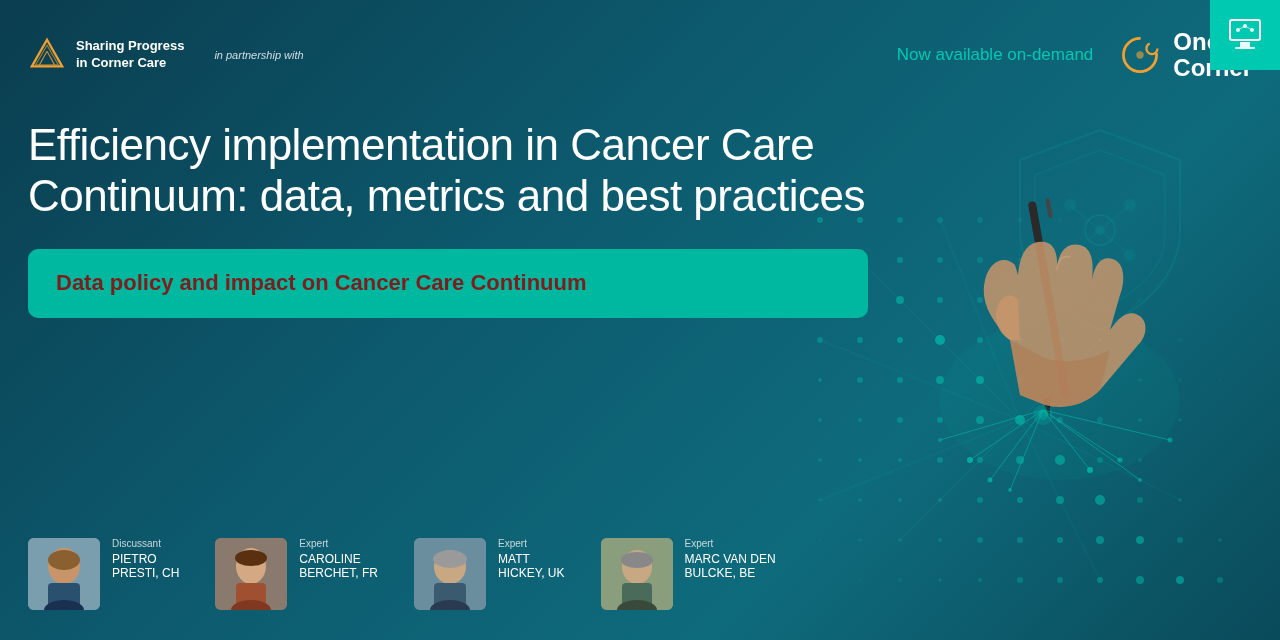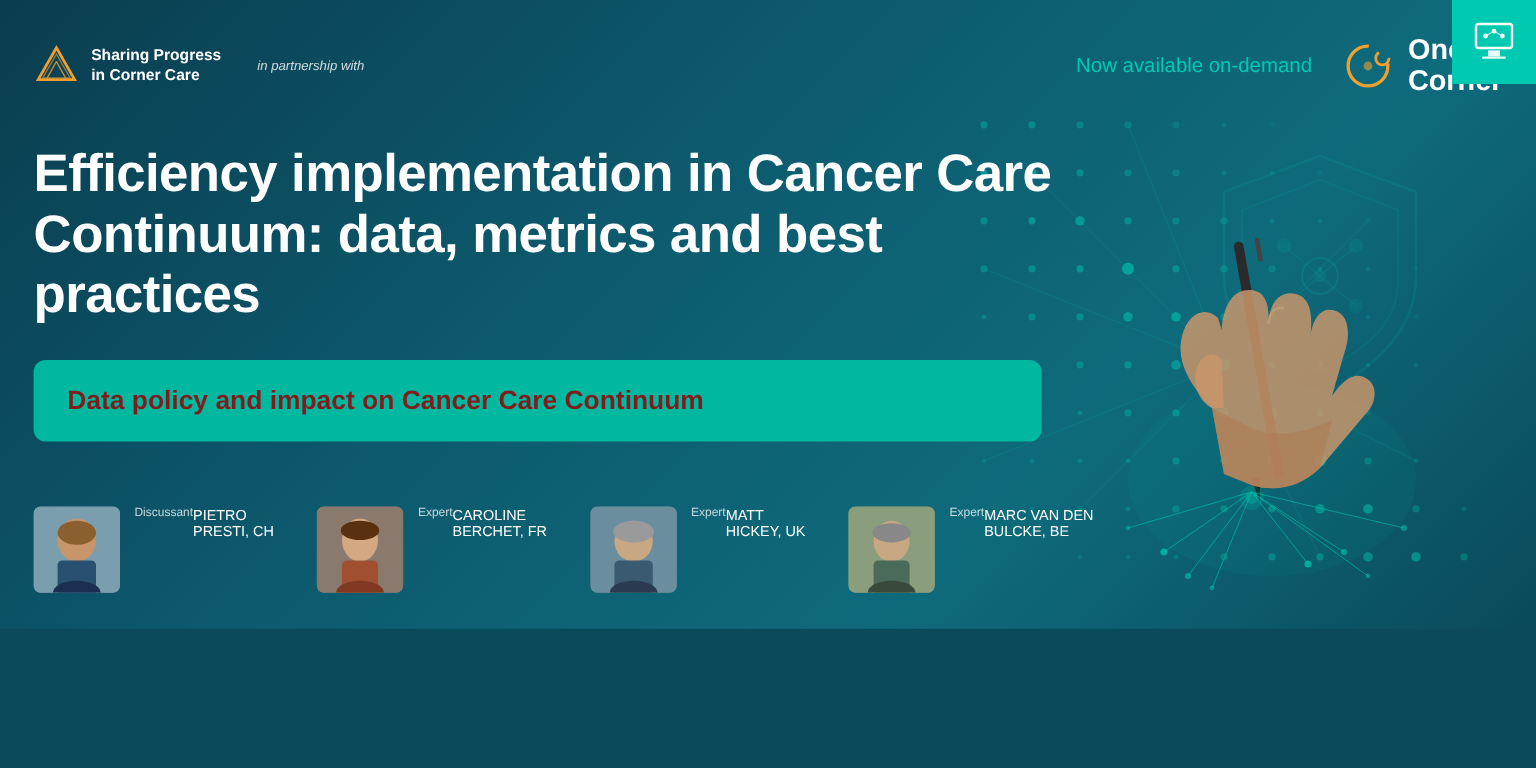--- a/index.html
+++ b/index.html
@@ -6,21 +6,21 @@
     body {
       width: 1280px;
       height: 640px;
       overflow: hidden;
       font-family: 'Arial', sans-serif;
       background: #0a4a5a;
     }
 
     .container {
       width: 1280px;
-      height: 524px;
+      height: 640px;
       position: relative;
       background: linear-gradient(135deg, #0a3d4f 0%, #0d5a6e 40%, #0e6b7c 70%, #0a4a5a 100%);
       overflow: hidden;
     }
 
     
     .corner-accent {
       position: absolute;
       top: 0;
       right: 0;
@@ -135,21 +135,21 @@
     .main-content {
       position: absolute;
       top: 120px;
       left: 28px;
       right: 370px;
       z-index: 5;
     }
 
     .main-title {
       font-size: 44px;
-      font-weight: 700;
+      font-weight: 400;
       color: white;
       line-height: 1.15;
       margin-bottom: 28px;
       letter-spacing: -0.5px;
     }
 
     .module-card {
       background: #00b8a0;
       border-radius: 10px;
       padding: 20px 28px;
@@ -193,20 +193,21 @@
       width: 72px;
       height: 72px;
       border-radius: 6px;
       overflow: hidden;
       flex-shrink: 0;
       background: #5a8a9a;
     }
 
     .speaker-info {
       display: flex;
+      flex-direction: column;
     }
 
     .speaker-role {
       font-size: 10px;
       color: rgba(255,255,255,0.75);
       margin-bottom: 3px;
       font-weight: 400;
     }
 
     .speaker-name {

